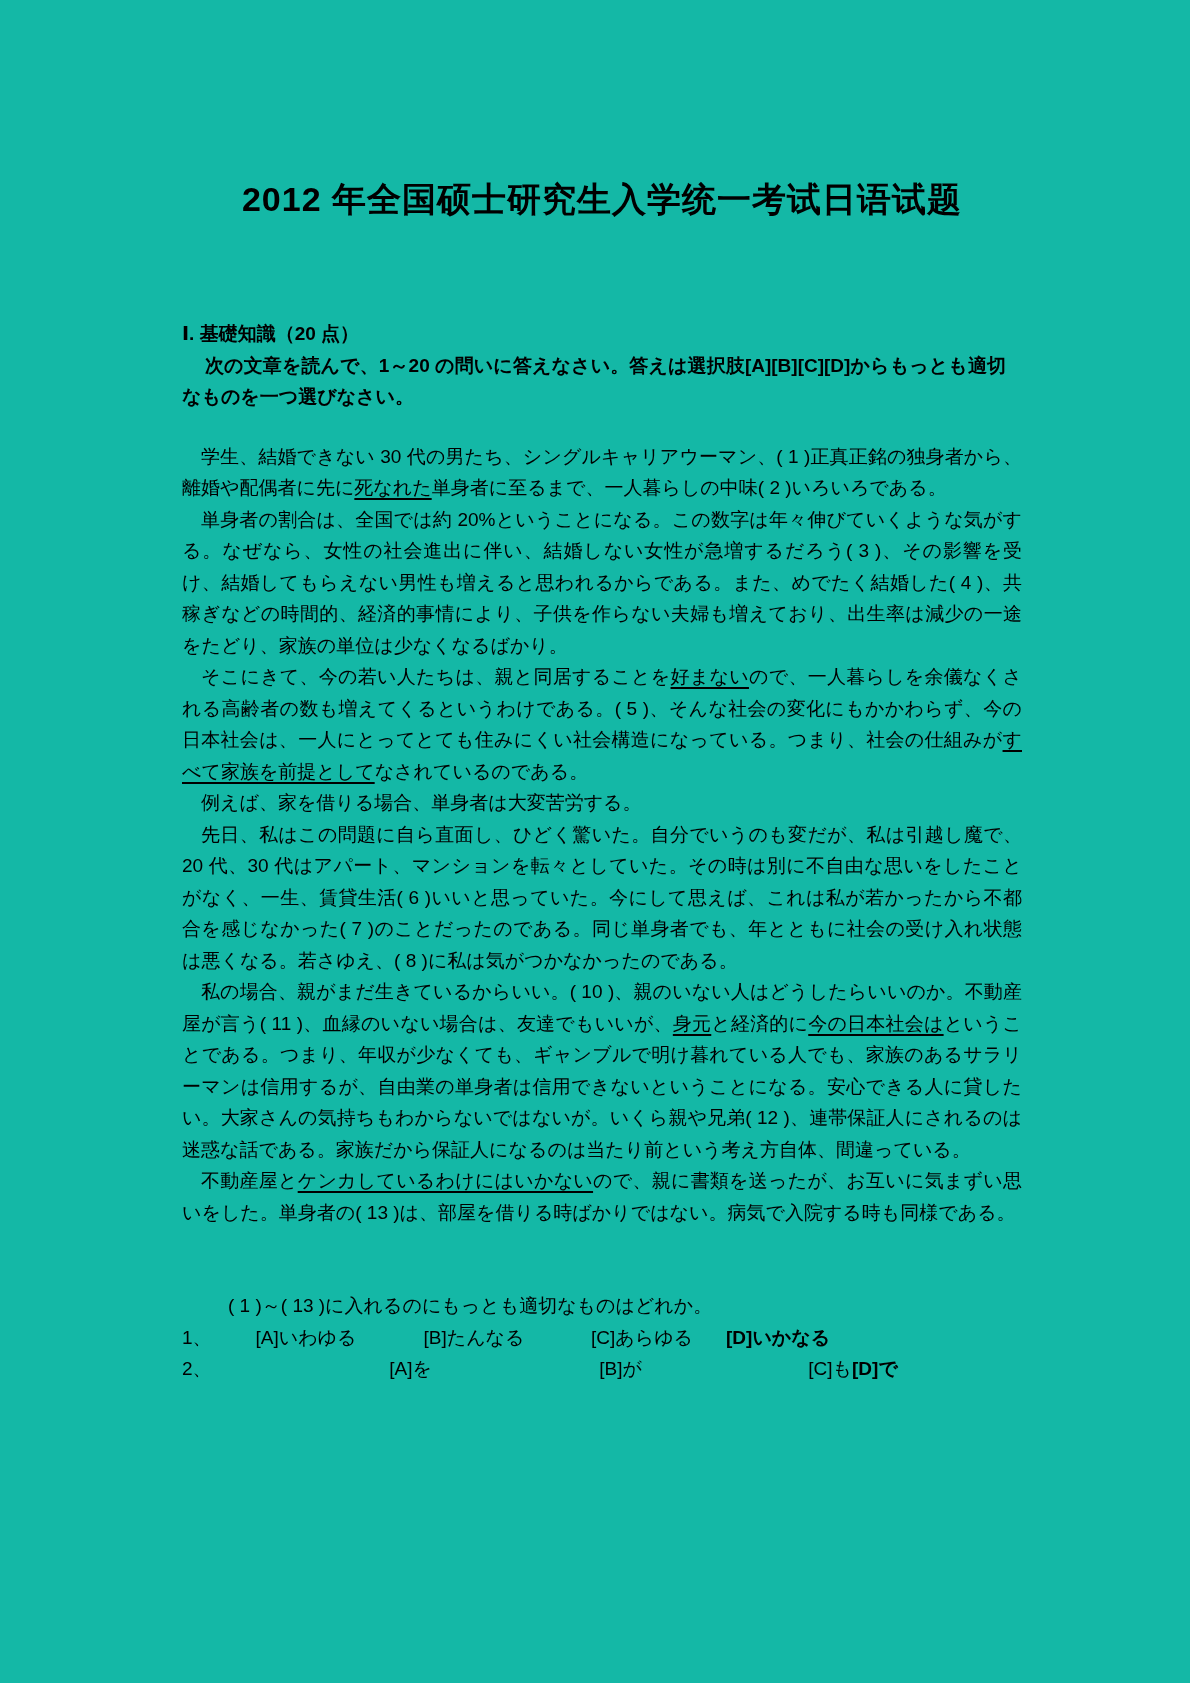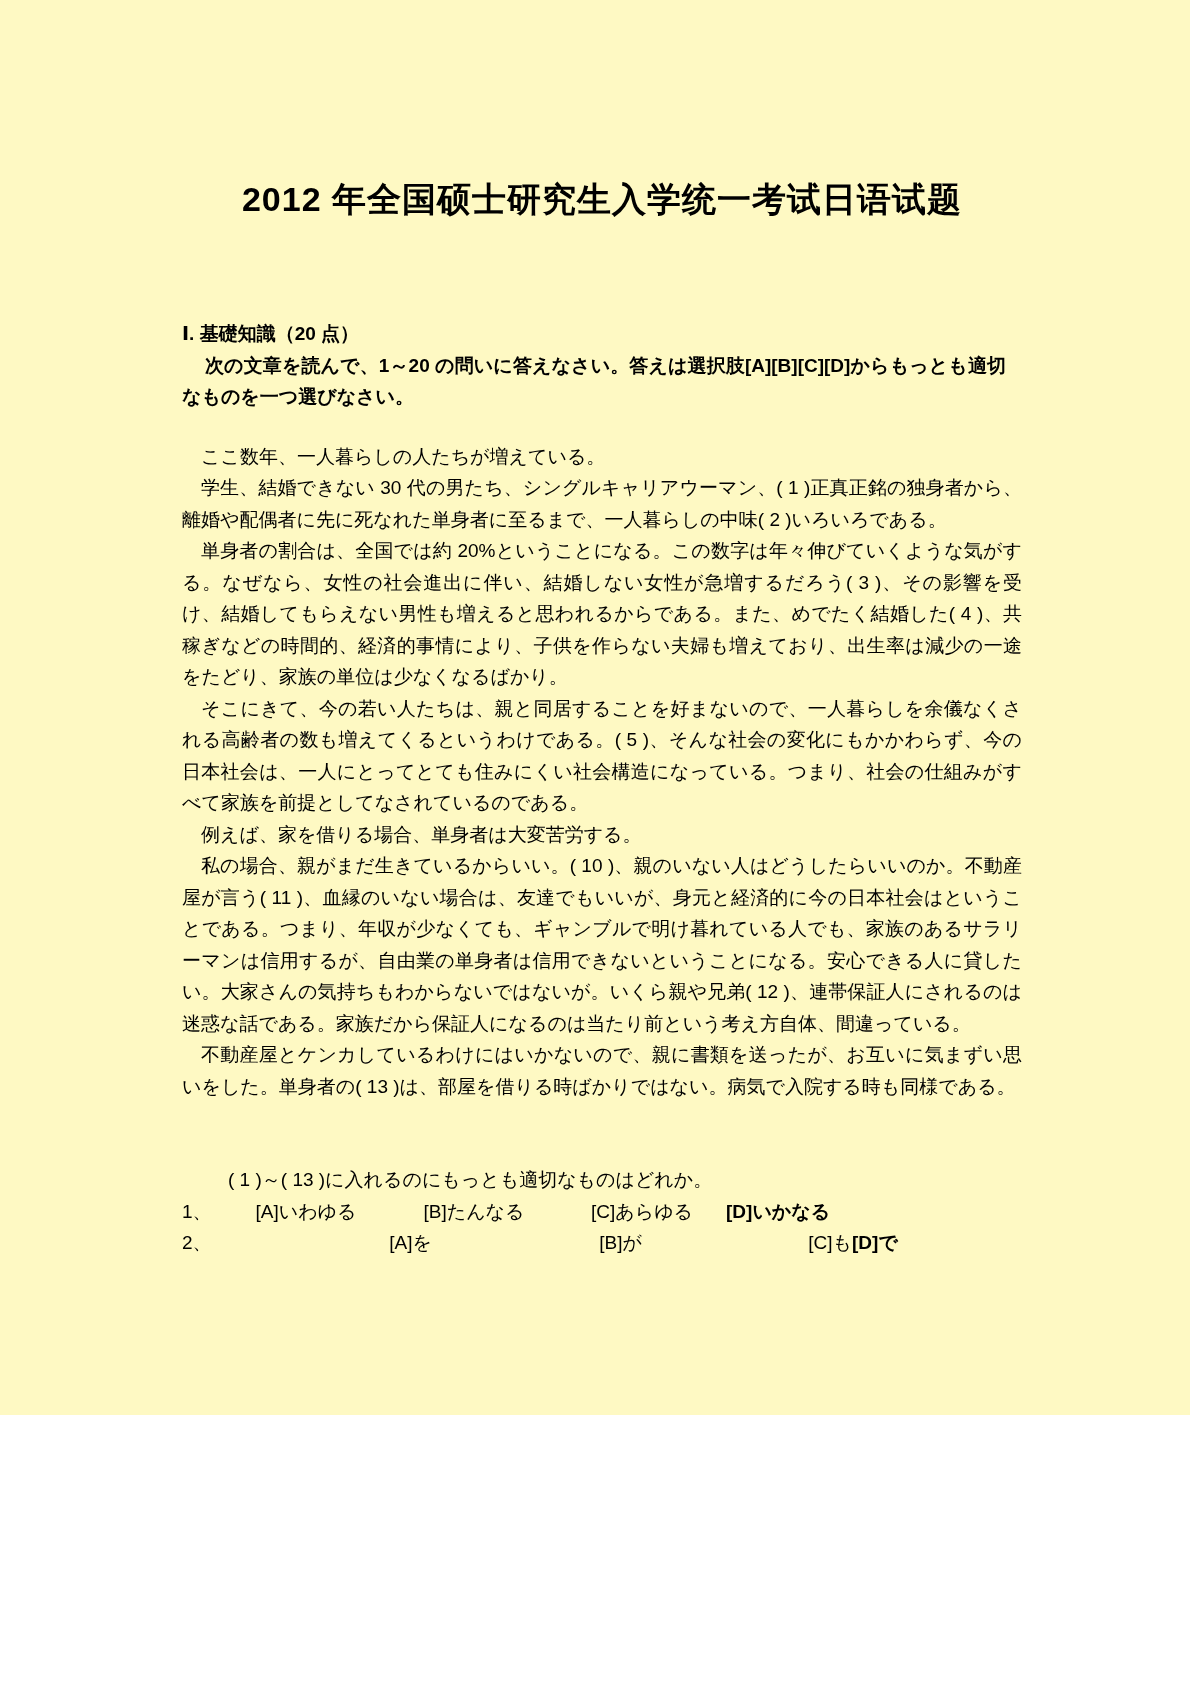--- a/index.html
+++ b/index.html
@@ -8,23 +8,23 @@
     background: #ffffff;
   }
   body {
     width: 1190px;
     height: 1683px;
     overflow: hidden;
   }
   .page {
     box-sizing: border-box;
     width: 1190px;
-    height: 1415px;
+    height: 1683px;
     padding: 178px 168px 4px 182px;
-    background: #fef9c3;
+    background: #14b8a6;
     color: #000000;
     font-family: "Liberation Sans", "DejaVu Sans", sans-serif;
   }
   .title {
     margin: 0;
     font-size: 34px;
     line-height: 42px;
     font-weight: bold;
     text-align: center;
     letter-spacing: 1px;
@@ -46,20 +46,21 @@
   }
   .passage { margin: 0; }
   .para {
     margin: 0;
     font-size: 19px;
     line-height: 31.5px;
     text-indent: 19px;
     text-align: justify;
   }
   .u {
+    text-decoration: underline;
     text-decoration-thickness: 2px;
     text-underline-offset: 4px;
   }
   .q-prompt {
     margin: 62px 0 0 0;
     font-size: 19px;
     line-height: 31.5px;
     text-indent: 46px;
   }
   .q-row {
@@ -74,25 +75,25 @@
   .q-row .opt:last-child { flex-basis: auto; font-weight: bold; }
 </style>
 </head>
 <body>
 
 <div class="page">
   <h1 class="title">2012 年全国硕士研究生入学统一考试日语试题</h1>
   <div class="heading">Ⅰ. 基礎知識（20 点）</div>
   <p class="instructions">次の文章を読んで、1～20 の問いに答えなさい。答えは選択肢[A][B][C][D]からもっとも適切なものを一つ選びなさい。</p>
   <div class="passage">
-      <p class="para"><span>ここ数年、一人暮らしの人たちが増えている。</span></p>
       <p class="para"><span>学生、結婚できない 30 代の男たち、シングルキャリアウーマン、( 1 )正真正銘の独身者から、離婚や配偶者に先に</span><span class="u">死なれた</span><span>単身者に至るまで、一人暮らしの中味( 2 )いろいろである。</span></p>
       <p class="para"><span>単身者の割合は、全国では約 20%ということになる。この数字は年々伸びていくような気がする。なぜなら、女性の社会進出に伴い、結婚しない女性が急増するだろう( 3 )、その影響を受け、結婚してもらえない男性も増えると思われるからである。また、めでたく結婚した( 4 )、共稼ぎなどの時間的、経済的事情により、子供を作らない夫婦も増えており、出生率は減少の一途をたどり、家族の単位は少なくなるばかり。</span></p>
       <p class="para"><span>そこにきて、今の若い人たちは、親と同居することを</span><span class="u">好まない</span><span>ので、一人暮らしを余儀なくされる高齢者の数も増えてくるというわけである。( 5 )、そんな社会の変化にもかかわらず、今の日本社会は、一人にとってとても住みにくい社会構造になっている。つまり、社会の仕組みが</span><span class="u">すべて家族を前提として</span><span>なされているのである。</span></p>
       <p class="para"><span>例えば、家を借りる場合、単身者は大変苦労する。</span></p>
+      <p class="para"><span>先日、私はこの問題に自ら直面し、ひどく驚いた。自分でいうのも変だが、私は引越し魔で、20 代、30 代はアパート、マンションを転々としていた。その時は別に不自由な思いをしたことがなく、一生、賃貸生活( 6 )いいと思っていた。今にして思えば、これは私が若かったから不都合を感じなかった( 7 )のことだったのである。同じ単身者でも、年とともに社会の受け入れ状態は悪くなる。若さゆえ、( 8 )に私は気がつかなかったのである。</span></p>
       <p class="para"><span>私の場合、親がまだ生きているからいい。( 10 )、親のいない人はどうしたらいいのか。不動産屋が言う( 11 )、血縁のいない場合は、友達でもいいが、</span><span class="u">身元</span><span>と経済的に</span><span class="u">今の日本社会は</span><span>ということである。つまり、年収が少なくても、ギャンブルで明け暮れている人でも、家族のあるサラリーマンは信用するが、自由業の単身者は信用できないということになる。安心できる人に貸したい。大家さんの気持ちもわからないではないが。いくら親や兄弟( 12 )、連帯保証人にされるのは迷惑な話である。家族だから保証人になるのは当たり前という考え方自体、間違っている。</span></p>
       <p class="para"><span>不動産屋と</span><span class="u">ケンカしているわけにはいかない</span><span>ので、親に書類を送ったが、お互いに気まずい思いをした。単身者の( 13 )は、部屋を借りる時ばかりではない。病気で入院する時も同様である。</span></p>
     </div>
   <p class="q-prompt">( 1 )～( 13 )に入れるのにもっとも適切なものはどれか。</p>
   <div class="q-list">
       <div class="q-row r1">
         <span class="q-num">1、</span>
         <span class="opt">[A]いわゆる</span>
         <span class="opt">[B]たんなる</span>
         <span class="opt">[C]あらゆる</span>

